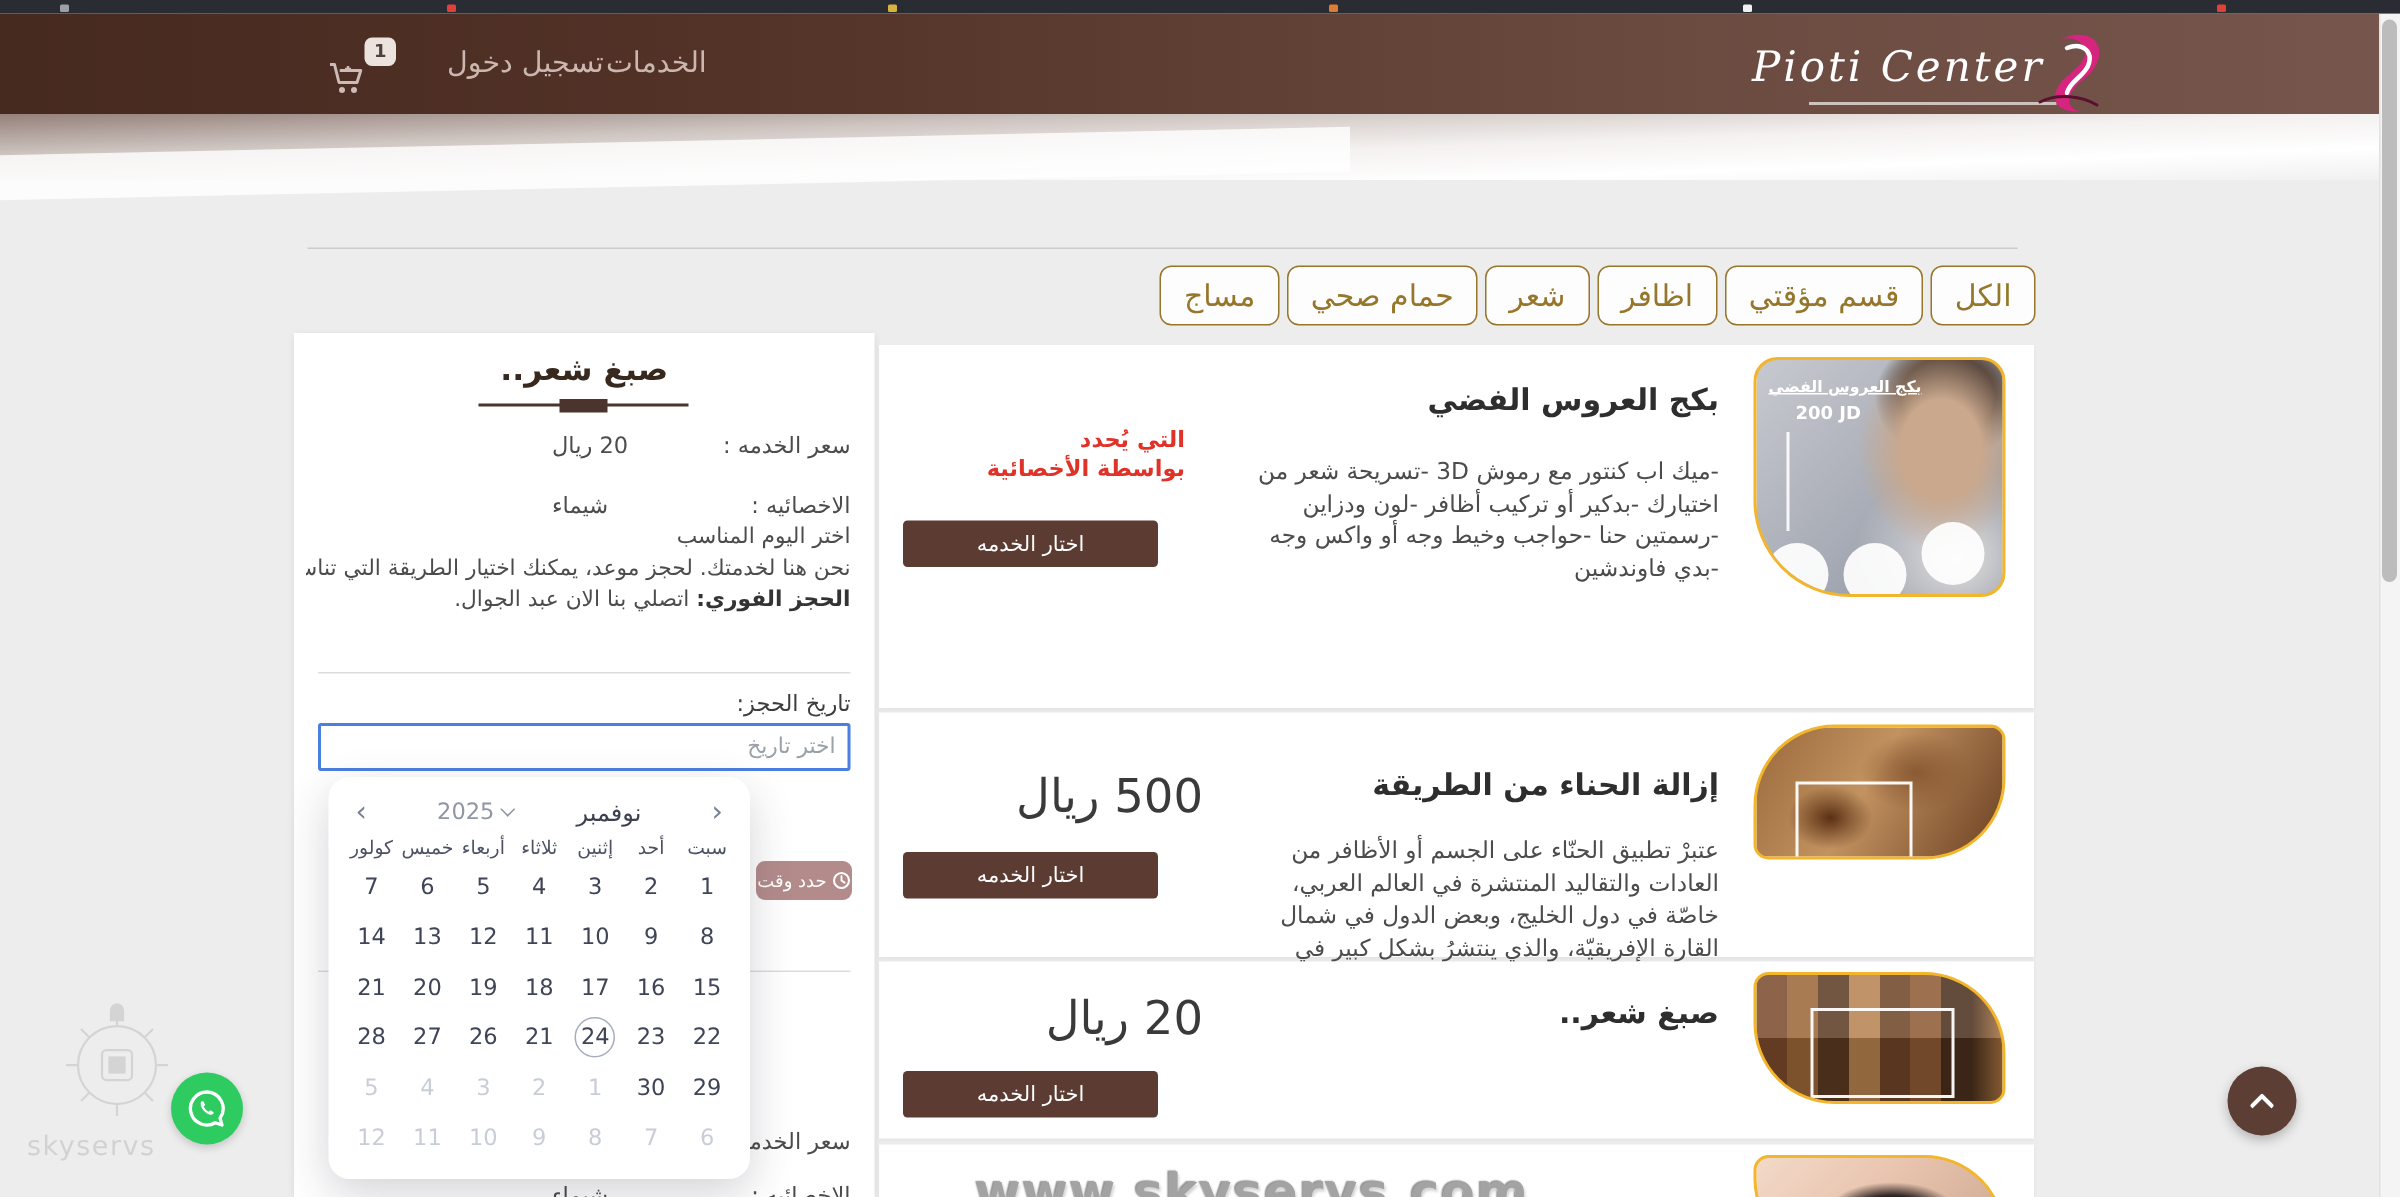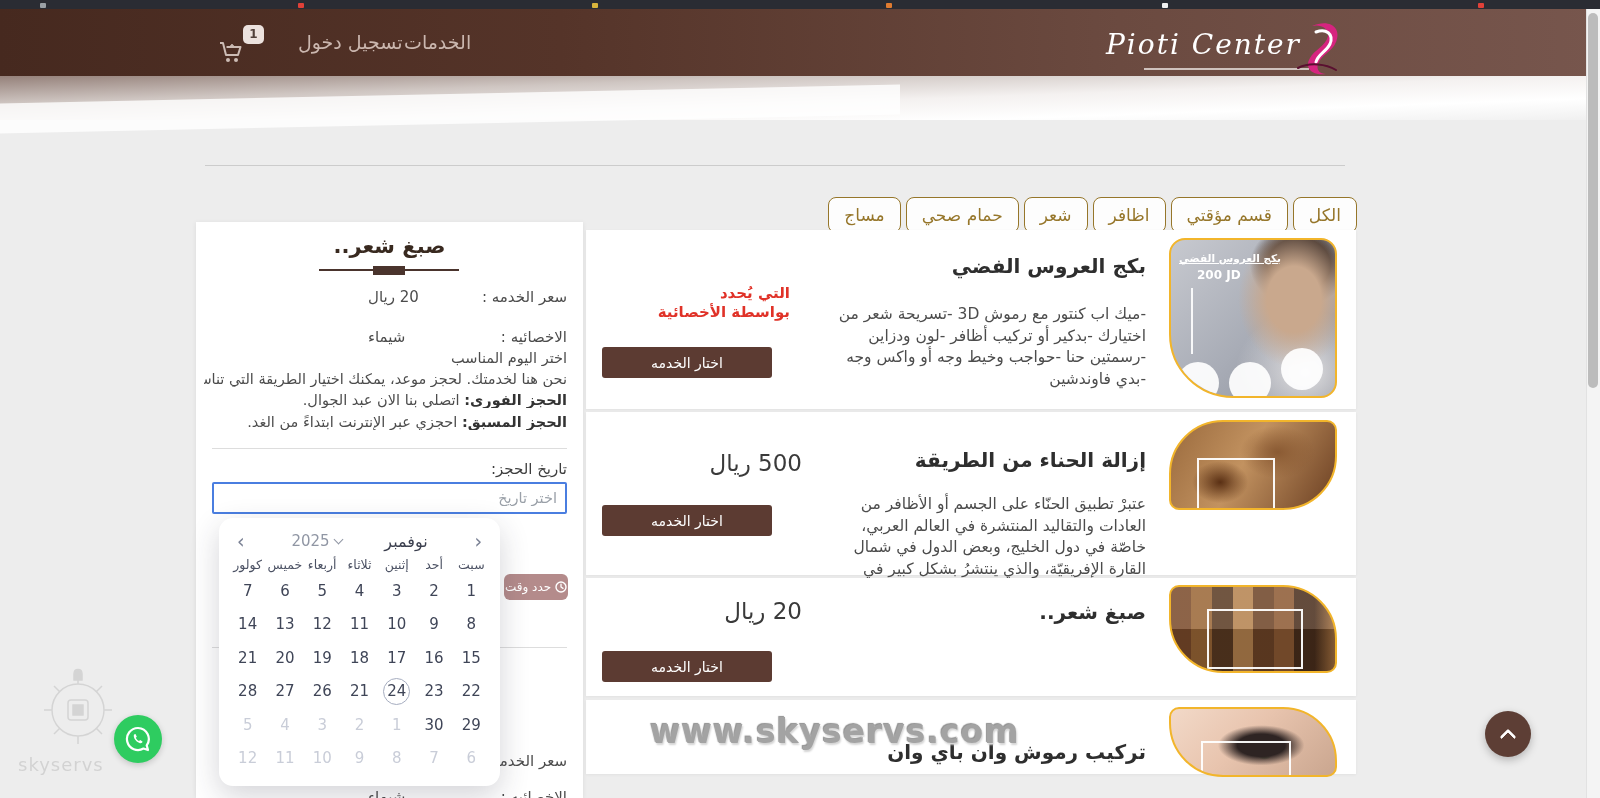--- a/index.html
+++ b/index.html
@@ -12,37 +12,37 @@
 
   
   .site-header { position:absolute; left:0; top:9px; width:1600px; height:67px;
       background:linear-gradient(90deg,#46291f 0%, #553429 35%, #6b4a40 70%, #77564d 100%); z-index:5; }
   .nav-link { position:absolute; top:0; height:53px; line-height:67px; color:#cbb7af; font-size:19px; cursor:pointer; }
   .nav-services { left:404px; }
   .nav-login { left:298px; }
   .cart { position:absolute; left:218px; top:31px; width:26px; height:24px; cursor:pointer; }
   .cart-badge { position:absolute; left:243px; top:16px; min-width:21px; height:19px; background:#ece2de;
       color:#50403a; font-size:12px; font-weight:bold; border-radius:5px; text-align:center; line-height:19px; padding:0 4px; }
-  .logo { position:absolute; left:1096px; top:13px; width:245px; height:52px; cursor:pointer;text-decoration:underline; }
+  .logo { position:absolute; left:1158px; top:13px; width:245px; height:52px; cursor:pointer;text-decoration:underline; }
   .logo-text { position:absolute; left:10px; top:6px; font-family:"DejaVu Serif", serif; font-style:italic;
       font-size:28px; color:#ffffff; letter-spacing:2px; white-space:nowrap; }
   .logo-underline { position:absolute; left:48px; top:46px; width:165px; height:2px; background:#cfc2bd; }
   .logo-swoosh { position:absolute; left:196px; top:-4px; }
 
   
   .header-fade { position:absolute; left:0; top:76px; width:1600px; height:44px;
       background:linear-gradient(178deg,#95817a 0%, #cfc6c2 28%, #f4f1f0 55%, #ffffff 78%, #f0f0f0 100%); }
   .header-fade:after { content:""; position:absolute; left:0; top:18px; width:900px; height:30px;
       background:#ffffff; transform:skewY(-1.2deg); opacity:.8; }
 
   
   .divider-top { position:absolute; left:205px; top:165px; width:1140px; height:1px; background:#cccccc; }
   .filters { position:absolute; top:177px; right:243px; display:flex; direction:rtl; gap:5px; }
-  .filter-btn { background:#fdfdfd; border:1px solid #96762a; color:#96762a; font-size:17px;
-      font-family:"DejaVu Sans", sans-serif; padding:7px 15px; border-radius:8px; cursor:pointer; white-space:nowrap;margin-top:20px; }
+  .filter-btn { background:#fdfdfd; border:1px solid #96762a; color:#96762a; font-size:20px;
+      font-family:"DejaVu Sans", sans-serif; padding:7px 15px; border-radius:8px; cursor:pointer; white-space:nowrap; }
 
   
   .panel { position:absolute; left:196px; top:222px; width:387px; height:576px; background:#ffffff;
       box-shadow:0 1px 5px rgba(0,0,0,.08); direction:rtl; font-size:15px; color:#4a4a4a; z-index:2; }
   .p-title { position:absolute; top:12px; left:0; width:100%; text-align:center; font-size:21px; font-weight:bold; color:#38291f; }
   .p-line { position:absolute; top:47px; left:123px; width:140px; height:2px; background:#4a342d; }
   .p-block { position:absolute; top:44px; left:177px; width:32px; height:9px; background:#4a342d; }
   .p-label { position:absolute; right:16px; white-space:nowrap; color:#4c4c4c; }
   .p-value { position:absolute; left:172px; white-space:nowrap; color:#4c4c4c; }
   .p-text { position:absolute; right:16px; left:8px; text-align:right; color:#4c4c4c; font-size:14.5px; white-space:nowrap; overflow:hidden; }
@@ -70,29 +70,29 @@
   .cal-grid { display:grid; grid-template-columns:repeat(7,1fr); grid-auto-rows:33.5px; direction:rtl;
       font-size:15px; color:#3f4557; margin-top:2px; }
   .cal-cell { display:flex; align-items:center; justify-content:center; cursor:pointer; }
   .cal-cell.muted { color:#c9cdd8; cursor:default; }
   .cal-cell.today span { width:27px; height:27px; border:1px solid #a6adc0; border-radius:50%;
       display:flex; align-items:center; justify-content:center; }
 
   
   .cards { position:absolute; left:586px; top:230px; width:770px; }
   .card { position:relative; background:#ffffff; direction:rtl; box-shadow:0 1px 3px rgba(0,0,0,.05); }
-  .card1 { height:179px; margin-bottom:3px; }
+  .card1 { height:242px; margin-bottom:3px; }
   .card2 { height:163px; margin-bottom:3px; }
   .card3 { height:118px; margin-bottom:4px; }
   .card4 { height:74px; }
   .card-title { position:absolute; right:210px; top:24px; font-size:20px; font-weight:bold; color:#2e2e2e; white-space:nowrap; }
   .card-desc { position:absolute; right:210px; left:240px; text-align:right; font-size:15.5px; color:#4c4c4c; line-height:21.5px; }
   .card-btn { position:absolute; left:16px; width:170px; height:31px; background:#5c3b32; color:#ffffff;
       border:none; border-radius:3px; font-size:14px; font-family:"DejaVu Sans",sans-serif; cursor:pointer; }
-  .card-price { position:absolute; right:554px; white-space:nowrap; font-size:23px; color:#3a3a3a; direction:rtl; }
+  .card-price { position:absolute; right:554px; white-space:nowrap; font-size:31px; color:#3a3a3a; direction:rtl; }
   .price-note { position:absolute; right:566px; top:54px; text-align:right; color:#e03228; font-weight:bold;
       font-size:15px; line-height:18.5px; white-space:nowrap; }
   .card-img { position:absolute; right:19px; border:2px solid #f2b52b; overflow:hidden; }
   .img1 { top:8px; width:168px; height:160px; border-radius:16px 16px 16px 64px;
       background:radial-gradient(90px 110px at 75% 38%, #c9a88d 0%, #c9a88d 30%, transparent 62%),
                  radial-gradient(70px 60px at 78% 16%, #4a3a32 0%, #4a3a32 45%, transparent 70%),
                  radial-gradient(100px 90px at 82% 85%, rgba(238,236,236,.85) 0%, transparent 70%),
                  linear-gradient(135deg,#c7c9cf 0%, #a8acb6 55%, #8a8e99 100%); }
   .img2 { top:8px; width:168px; height:90px; border-radius:54px 10px 54px 10px;
       background:radial-gradient(40px 30px at 30% 70%, #5a3014 0%, transparent 70%),
@@ -189,21 +189,20 @@
     <div class="p-block"></div>
 
     <span class="p-label" style="top:66px">سعر الخدمه :</span>
     <span class="p-value" style="top:66px">20 ريال</span>
     <span class="p-label" style="top:106px">الاخصائيه :</span>
     <span class="p-value" style="top:106px">شيماء</span>
 
     <div class="p-text" style="top:128px">اختر اليوم المناسب</div>
     <div class="p-text" style="top:149px">نحن هنا لخدمتك. لحجز موعد، يمكنك اختيار الطريقة التي تناسبك:</div>
     <div class="p-text" style="top:170px"><b>الحجز الفوري:</b><span> اتصلي بنا الان عبد الجوال.</span></div>
-    <div class="p-text" style="top:192px"><b>الحجز المسبق:</b><span> احجزي عبر الإنترنت ابتداءً من الغد.</span></div>
 
     <div class="p-div" style="top:226px"></div>
     <div class="p-text" style="top:238px; font-size:15px; color:#3d3d3d;">تاريخ الحجز:</div>
     <input class="p-input" type="text" placeholder="اختر تاريخ" style="">
 
     <button class="time-btn">
       <svg width="12" height="12" viewBox="0 0 12 12">
         <circle cx="6" cy="6" r="5" fill="none" stroke="#ffffff" stroke-width="1.4"></circle>
         <path d="M6 3.2 V6 L8 7.4" fill="none" stroke="#ffffff" stroke-width="1.3" stroke-linecap="round"></path>
       </svg>

